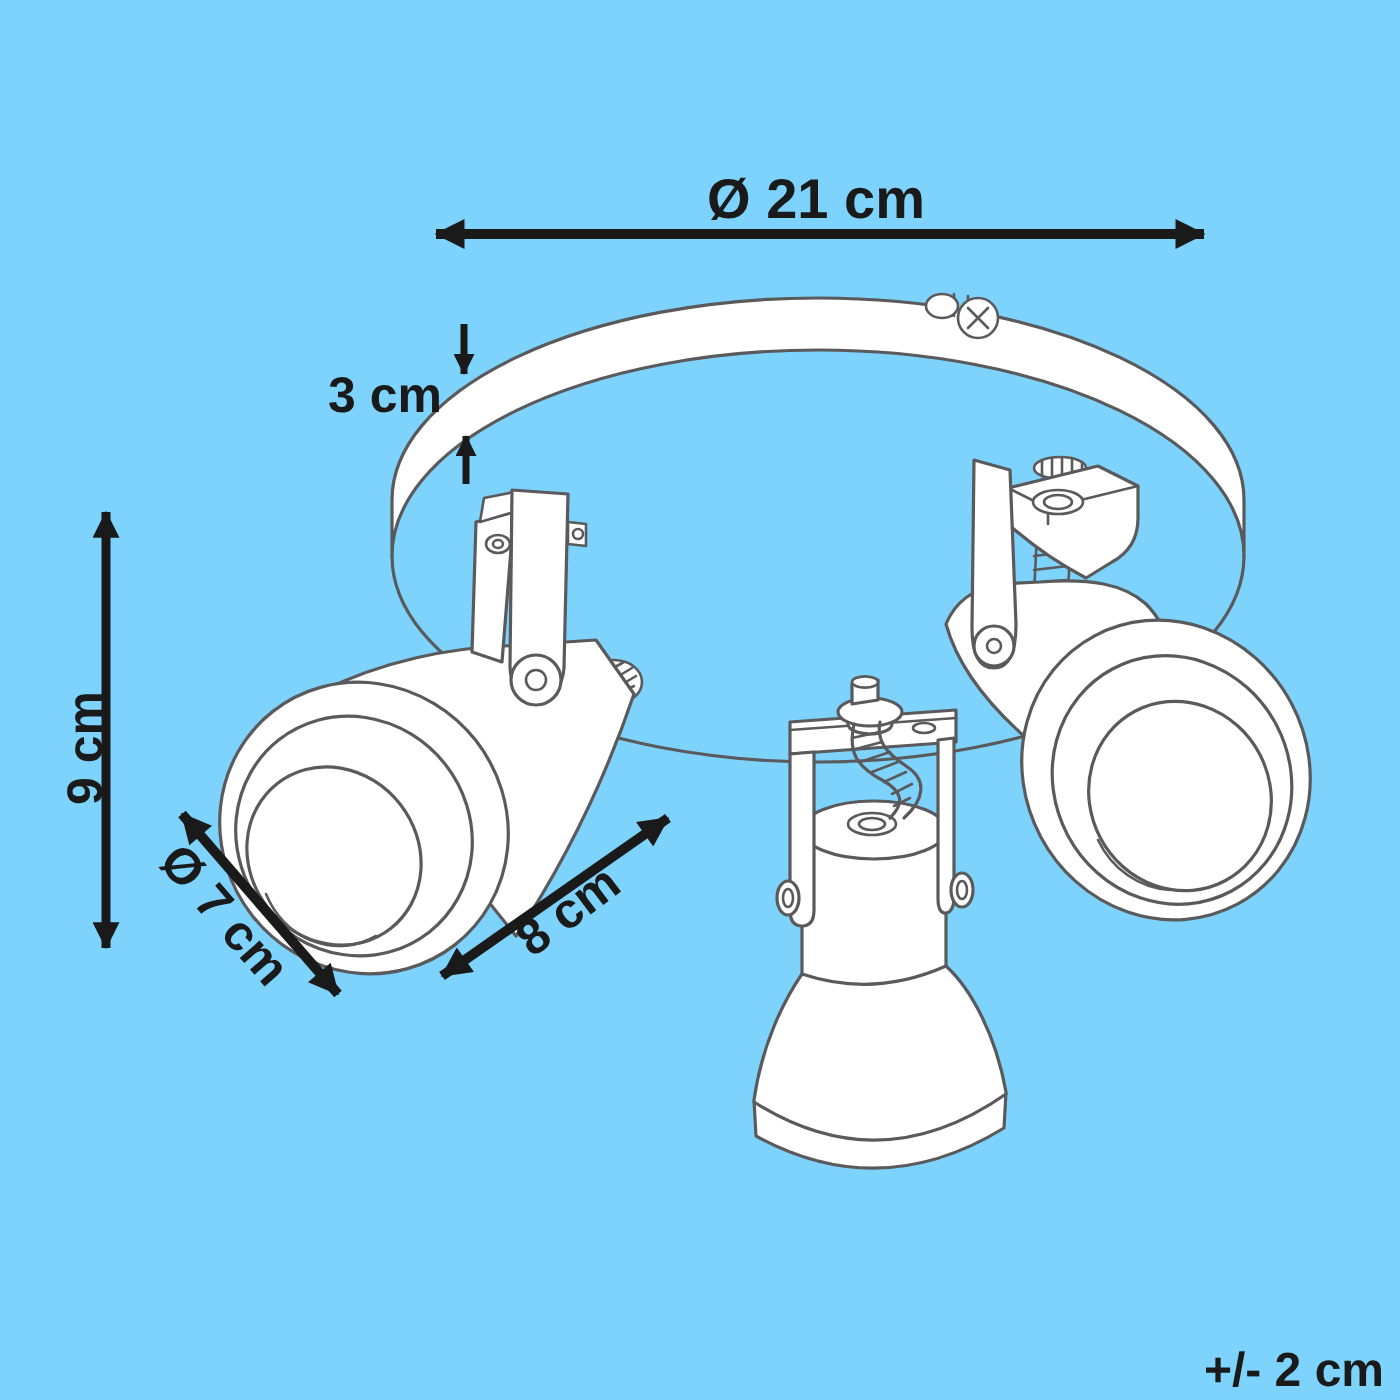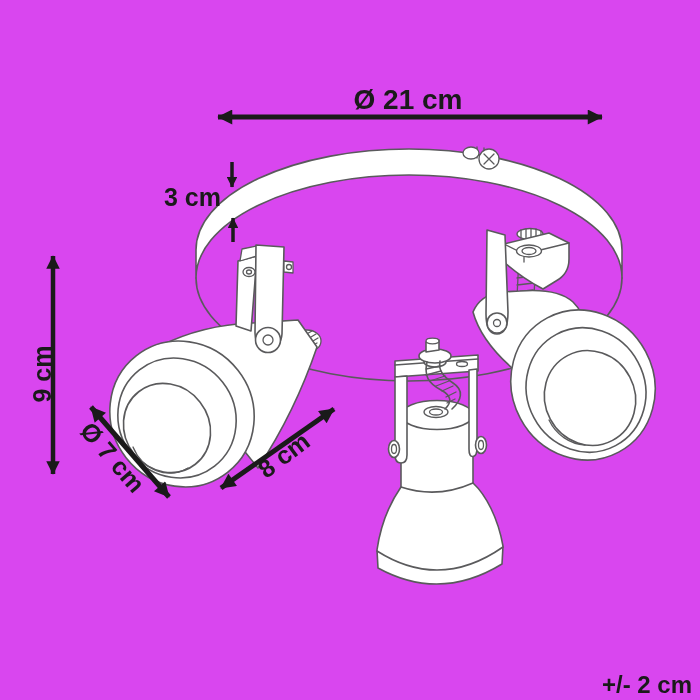--- a/index.html
+++ b/index.html
@@ -1,17 +1,17 @@
 <!DOCTYPE html>
 <html><head>
 <meta charset="utf-8">
 <style>
   html,body{margin:0;padding:0;background:#fff;}
   .stage{
-    position:relative;width:700px;height:700px;background:#d946ef;
+    position:relative;width:700px;height:700px;background:#7dd3fc;
     font-family:"Liberation Sans",sans-serif;overflow:hidden;
   }
   svg{display:block}
   .art{stroke:#5a5a5c;stroke-width:1.6;fill:none;stroke-linecap:round;stroke-linejoin:round;}
   .artf{stroke:#5a5a5c;stroke-width:1.6;fill:#ffffff;stroke-linejoin:round;}
   .thin{stroke-width:1.3;}
   .dim{stroke:#1a1a1a;fill:none;}
   text.dimtxt{fill:#1a1a1a;font-weight:700;font-family:"Liberation Sans",sans-serif;}
   .t28{font-size:28px;}
   .t25{font-size:25px;}

